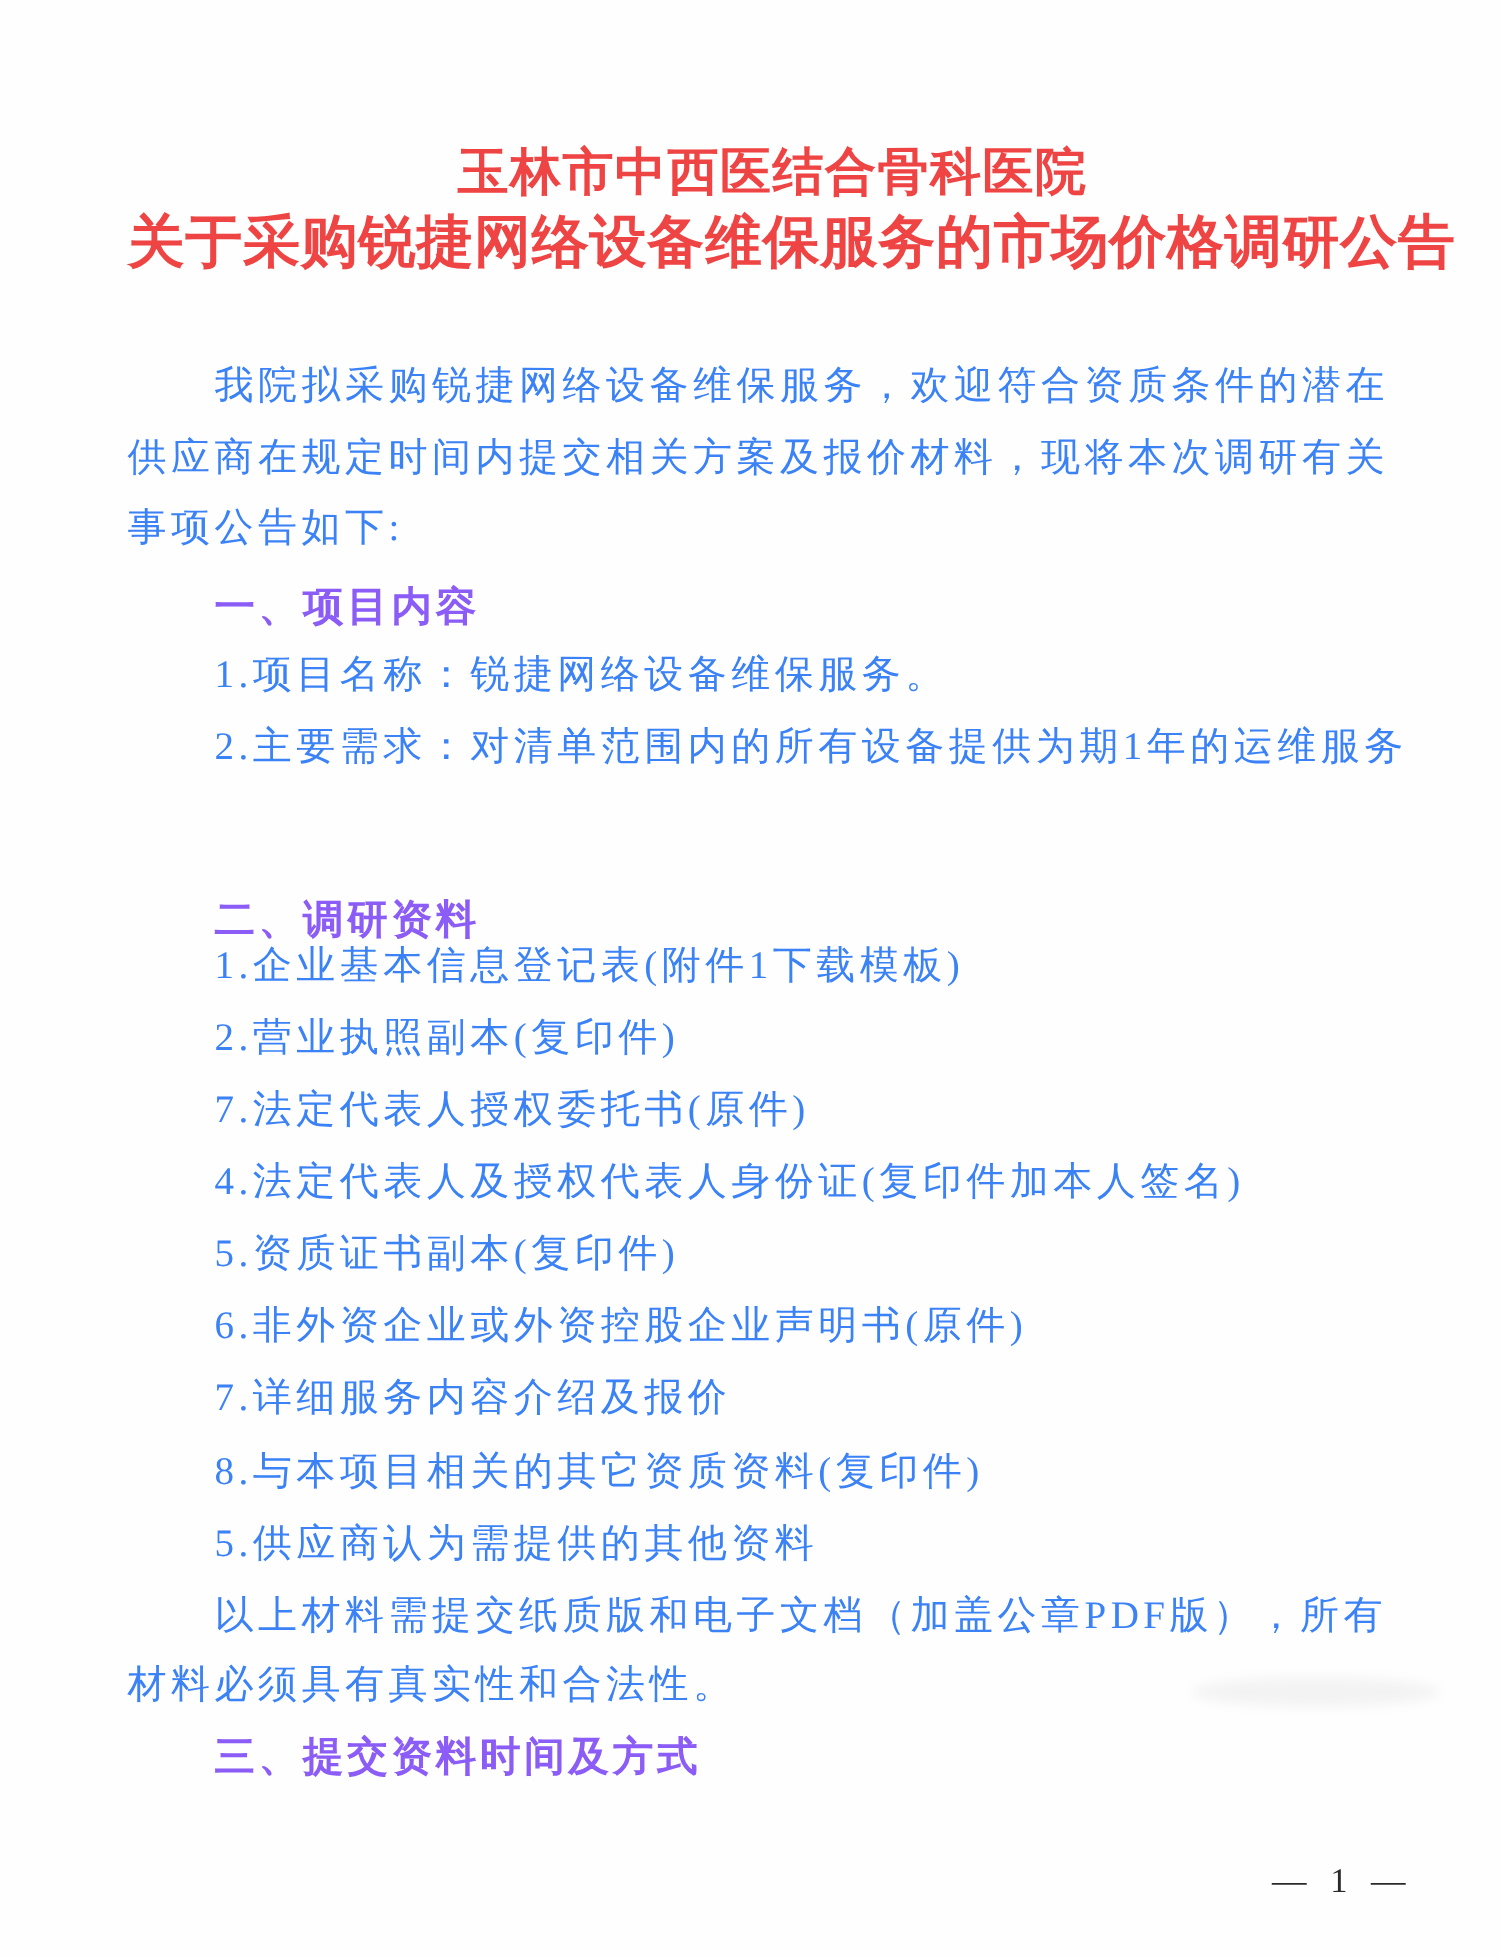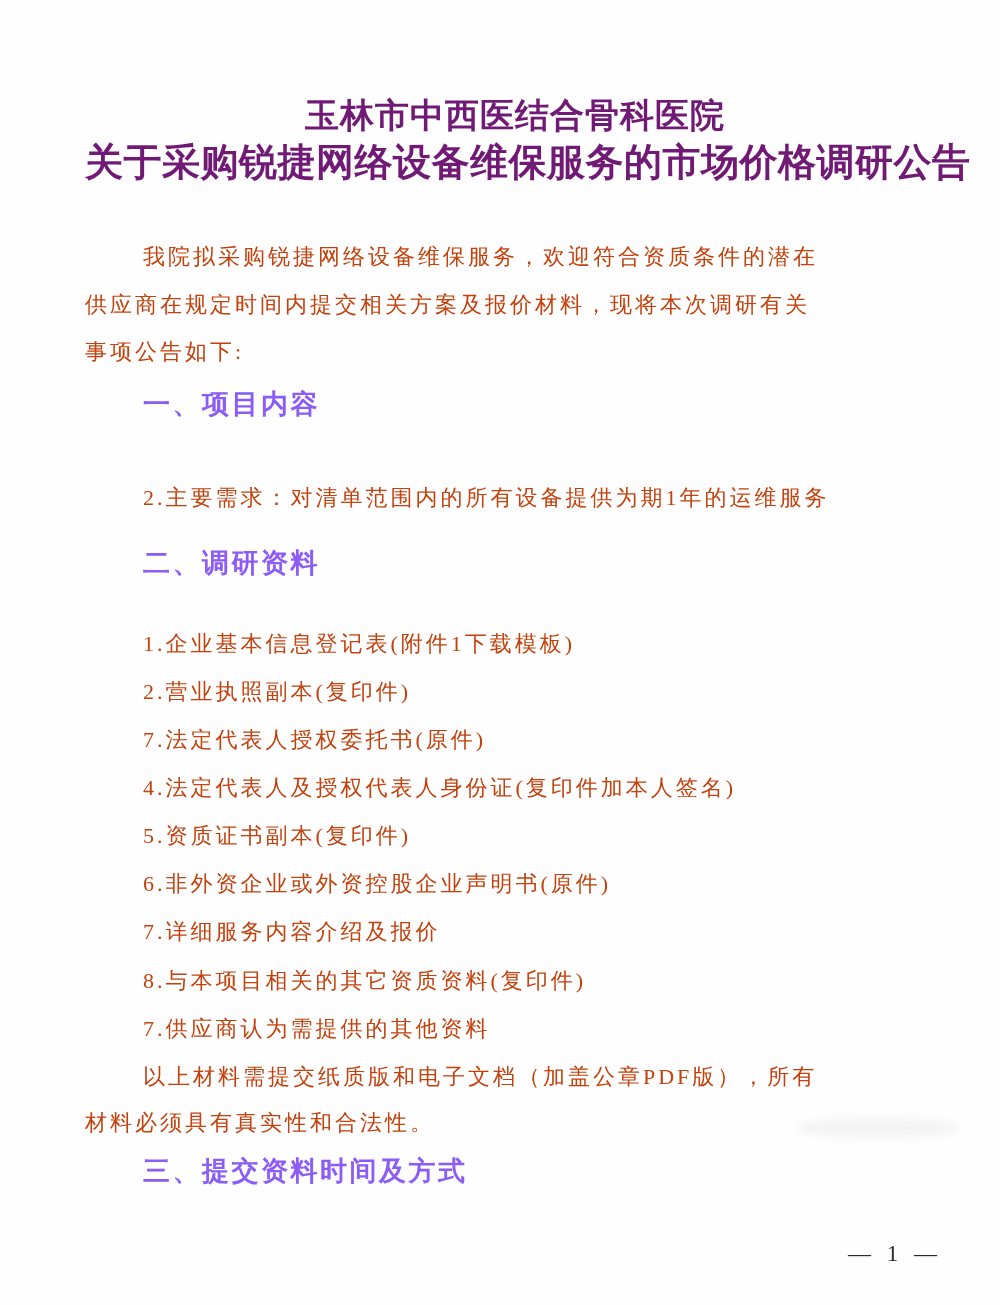--- a/index.html
+++ b/index.html
@@ -22,42 +22,42 @@
     top: 0;
     width: 860px;
     height: 1305px;
   }
   .title {
     position: absolute;
     left: 0;
     width: 100%;
     text-align: center;
     font-weight: bold;
-    color: #701a75;
+    color: #ef4444;
     white-space: nowrap;
     line-height: 1.15;
   }
   .t1 {
     top: 96px;
     font-size: 34px;
     letter-spacing: 1px;
   }
   .t2 {
     top: 141px;
     font-size: 38px;
     letter-spacing: 0.5px;
   }
   .ln {
     position: absolute;
     left: 0;
-    font-size: 22px;
+    font-size: 26px;
     line-height: 34px;
     letter-spacing: 3px;
     white-space: nowrap;
-    color: #c2410c;
+    color: #3b82f6;
   }
   .ind {
     left: 58px;
   }
   .hd {
     font-family: "Liberation Sans", "DejaVu Sans", sans-serif;
     font-weight: bold;
     font-size: 27px;
     letter-spacing: 2.5px;
     color: #8b5cf6;
@@ -89,32 +89,33 @@
   <div class="doc">
 
     <div class="title t1">玉林市中西医结合骨科医院</div>
     <div class="title t2">关于采购锐捷网络设备维保服务的市场价格调研公告</div>
 
     <div class="ln ind" style="top:240px">我院拟采购锐捷网络设备维保服务，欢迎符合资质条件的潜在</div>
     <div class="ln" style="top:288px">供应商在规定时间内提交相关方案及报价材料，现将本次调研有关</div>
     <div class="ln" style="top:335px">事项公告如下:</div>
 
     <div class="ln ind hd" style="top:387px">一、项目内容</div>
+    <div class="ln ind" style="top:433px">1.项目名称：锐捷网络设备维保服务。</div>
     <div class="ln ind" style="top:481px">2.主要需求：对清单范围内的所有设备提供为期1年的运维服务</div>
 
-    <div class="ln ind hd" style="top:546px">二、调研资料</div>
+    <div class="ln ind hd" style="top:596px">二、调研资料</div>
     <div class="ln ind" style="top:627px">1.企业基本信息登记表(附件1下载模板)</div>
     <div class="ln ind" style="top:675px">2.营业执照副本(复印件)</div>
     <div class="ln ind" style="top:723px">7.法定代表人授权委托书(原件)</div>
     <div class="ln ind" style="top:771px">4.法定代表人及授权代表人身份证(复印件加本人签名)</div>
     <div class="ln ind" style="top:819px">5.资质证书副本(复印件)</div>
     <div class="ln ind" style="top:867px">6.非外资企业或外资控股企业声明书(原件)</div>
     <div class="ln ind" style="top:915px">7.详细服务内容介绍及报价</div>
     <div class="ln ind" style="top:964px">8.与本项目相关的其它资质资料(复印件)</div>
-    <div class="ln ind" style="top:1012px">7.供应商认为需提供的其他资料</div>
+    <div class="ln ind" style="top:1012px">5.供应商认为需提供的其他资料</div>
     <div class="ln ind" style="top:1060px">以上材料需提交纸质版和电子文档（加盖公章PDF版），所有</div>
     <div class="ln" style="top:1106px">材料必须具有真实性和合法性。</div>
 
     <div class="ln ind hd" style="top:1154px">三、提交资料时间及方式</div>
   </div>
 
   <div class="smudge"></div>
   <div class="pageno">— 1 —</div>
 </div>
 

